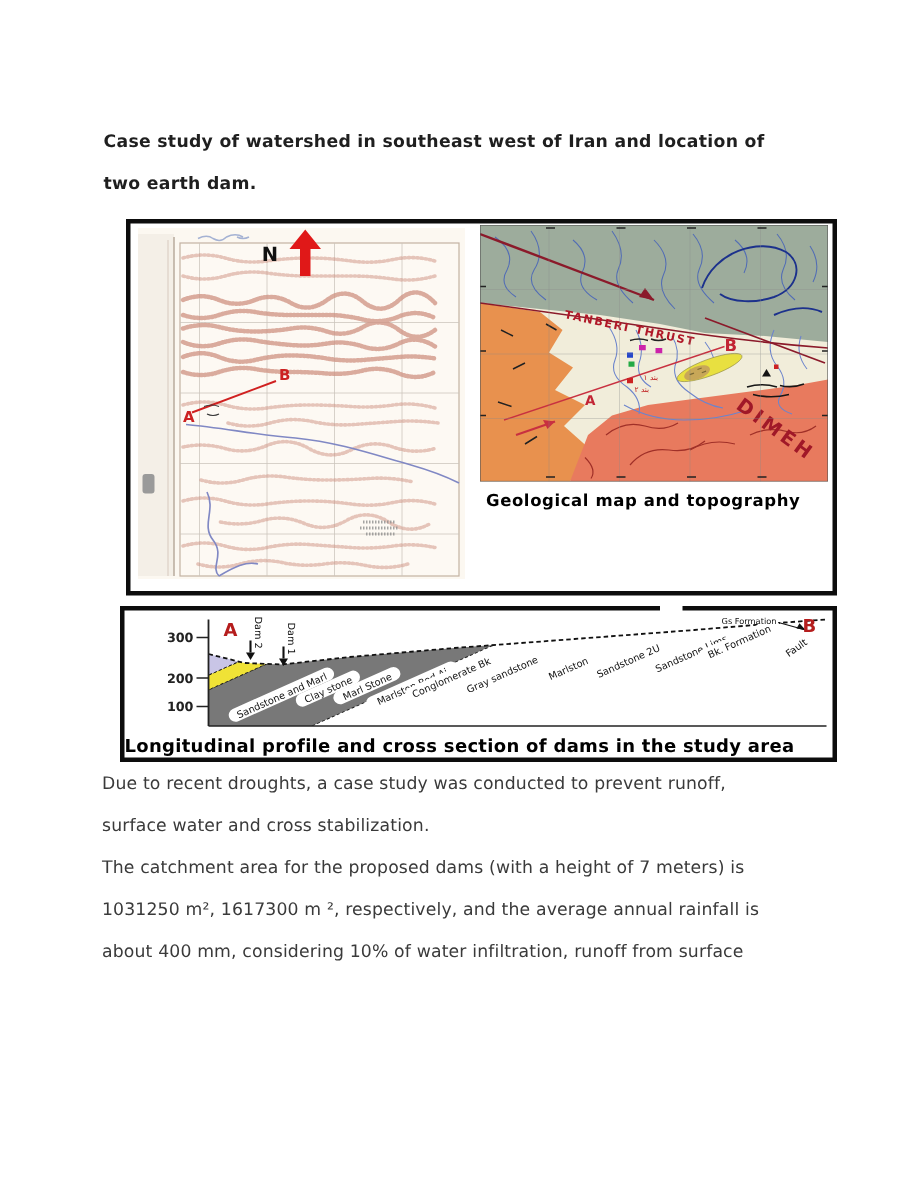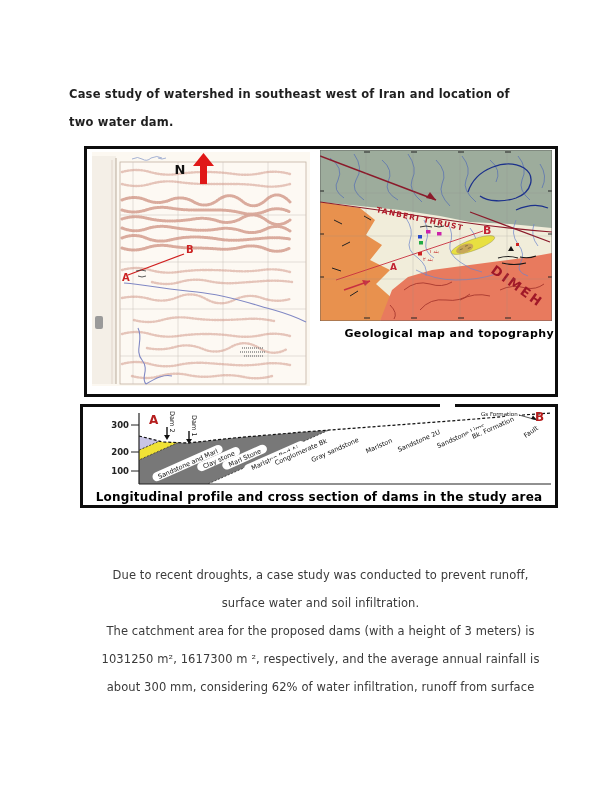--- a/index.html
+++ b/index.html
@@ -1,39 +1,39 @@
 <!DOCTYPE html>
 <html><head>
 <meta charset="utf-8">
 <style>
   html,body{margin:0;padding:0;background:#fff;}
   .page{position:relative;width:558px;height:792px;background:#ffffff;overflow:hidden;
         font-family:"DejaVu Sans","Liberation Sans",sans-serif;}
   .heading{position:absolute;left:69px;top:80px;width:500px;font-size:11.5px;font-weight:bold;
            color:#1f1f1f;line-height:28px;letter-spacing:.2px;}
-  .bodytext{position:absolute;left:68px;top:561px;width:505px;font-size:11.5px;color:#3a3a3a;
-            line-height:28px;letter-spacing:.1px;text-align:center;}
+  .bodytext{position:absolute;left:68px;top:508px;width:505px;font-size:11.5px;color:#3a3a3a;
+            line-height:28px;letter-spacing:.1px;}
   .fig{position:absolute;background:#fff;border:3px solid #0d0d0d;}
   #fig1{left:84px;top:146px;width:468px;height:245px;}
   #fig2{left:80px;top:404px;width:472px;height:98px;}
   .fig1-caption{position:absolute;left:237px;top:177px;width:230px;font-size:11px;font-weight:800;
-                color:#000;line-height:16px;letter-spacing:.4px;text-align:right;}
-  .fig2-caption{position:absolute;left:0;right:0;bottom:1px;text-align:center;font-size:12px;
+                color:#000;line-height:16px;letter-spacing:.4px;}
+  .fig2-caption{position:absolute;left:0;right:0;bottom:1px;text-align:left;font-size:12px;
                 font-weight:800;color:#000;letter-spacing:.2px;}
   svg{position:absolute;display:block;}
   .notch{position:absolute;left:357px;top:-3px;width:15px;height:4px;background:#fff;}
 </style>
 </head>
 <body>
 
 <div class="page">
 
   <div class="heading">
     <div>Case study of watershed in southeast west of Iran and location of</div>
-    <div>two water dam.</div>
+    <div>two earth dam.</div>
   </div>
 
   <div class="fig" id="fig1">
 
     <svg style="left:5px;top:3px;" width="218" height="234" viewBox="0 0 218 234">
       <rect x="0" y="0" width="218" height="234" fill="#fcf8f1"></rect>
 
       <rect x="0" y="4" width="24" height="228" fill="#f4efe7"></rect>
       <line x1="24" y1="6" x2="24" y2="232" stroke="#b9ab9c" stroke-width="1"></line>
       <line x1="20" y1="8" x2="20" y2="232" stroke="#d8ccc0" stroke-width="0.7"></line>
@@ -311,19 +311,19 @@
         <line x1="106" y1="23" x2="106" y2="31" stroke="#111" stroke-width="1.4"></line>
         <polygon points="103,31 109,31 106,36"></polygon>
       </g>
     </svg>
 
     <div class="fig2-caption">Longitudinal profile and cross section of dams in the study area</div>
   </div>
 
   <div class="bodytext">
     <div>Due to recent droughts, a case study was conducted to prevent runoff,</div>
-    <div>surface water and soil infiltration.</div>
-    <div>The catchment area for the proposed dams (with a height of 3 meters) is</div>
+    <div>surface water and cross stabilization.</div>
+    <div>The catchment area for the proposed dams (with a height of 7 meters) is</div>
     <div>1031250 m², 1617300 m ², respectively, and the average annual rainfall is</div>
-    <div>about 300 mm, considering 62% of water infiltration, runoff from surface</div>
+    <div>about 400 mm, considering 10% of water infiltration, runoff from surface</div>
   </div>
 
 </div>
 
 </body></html>

